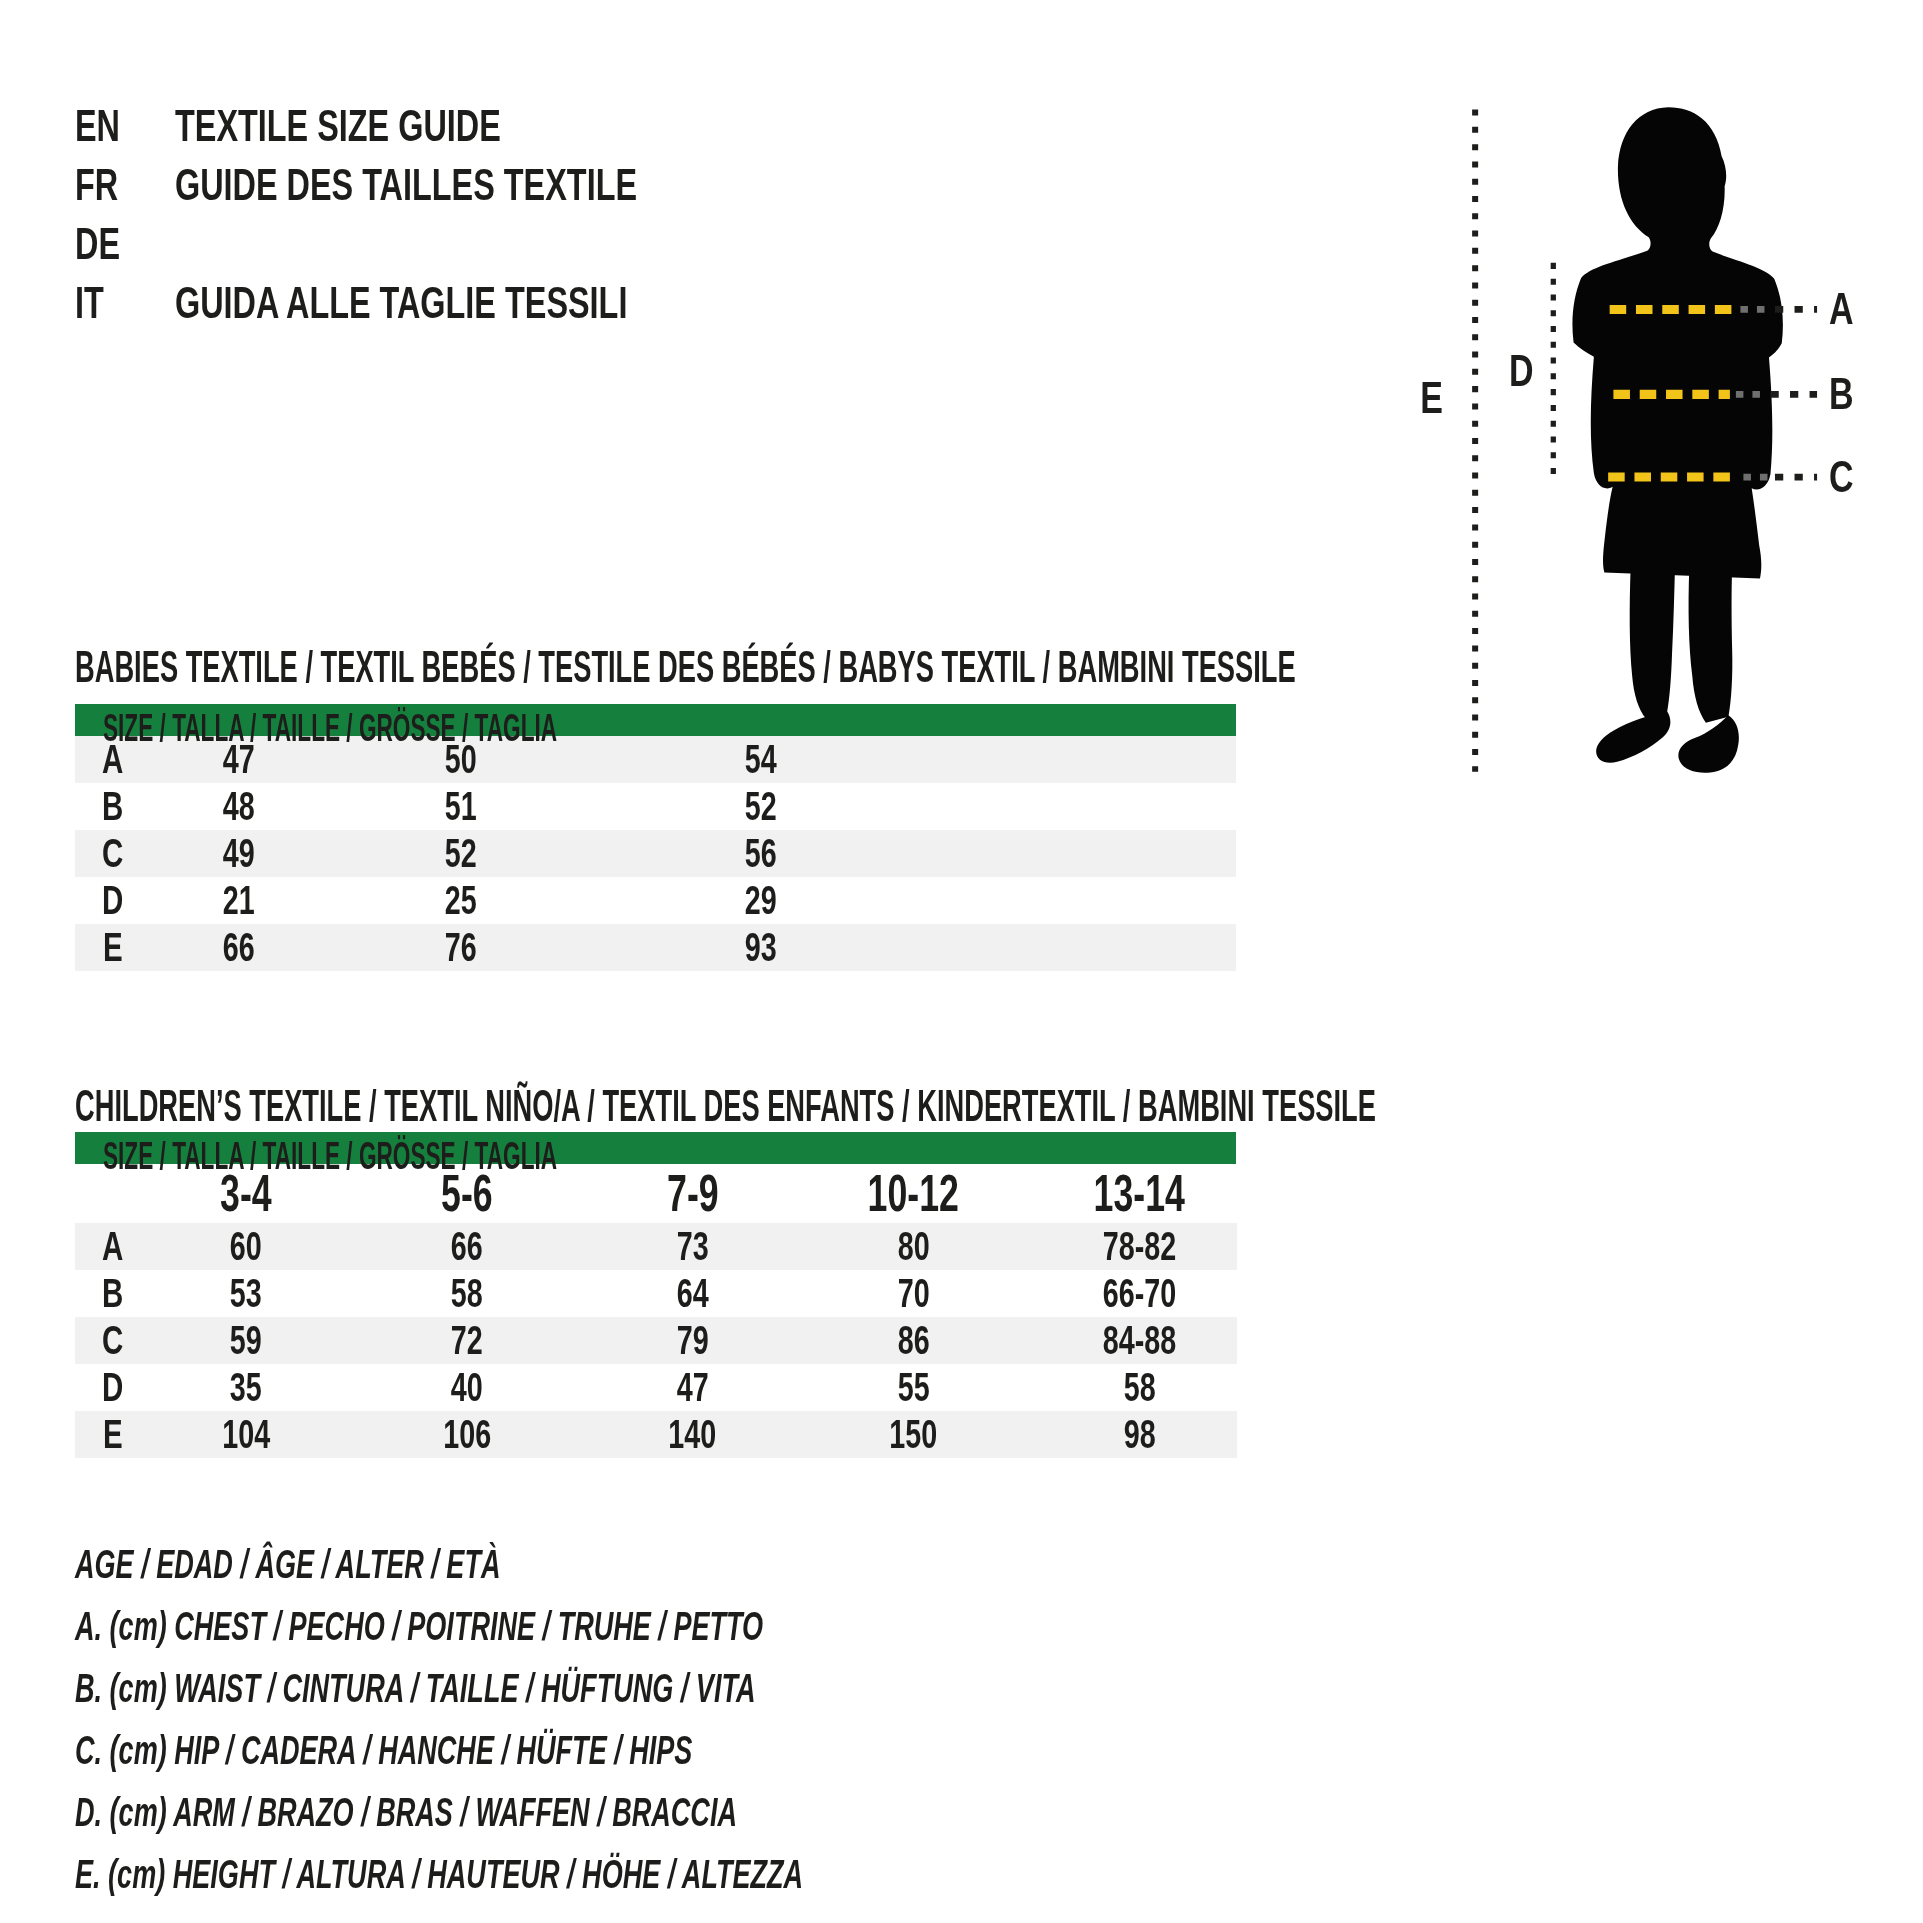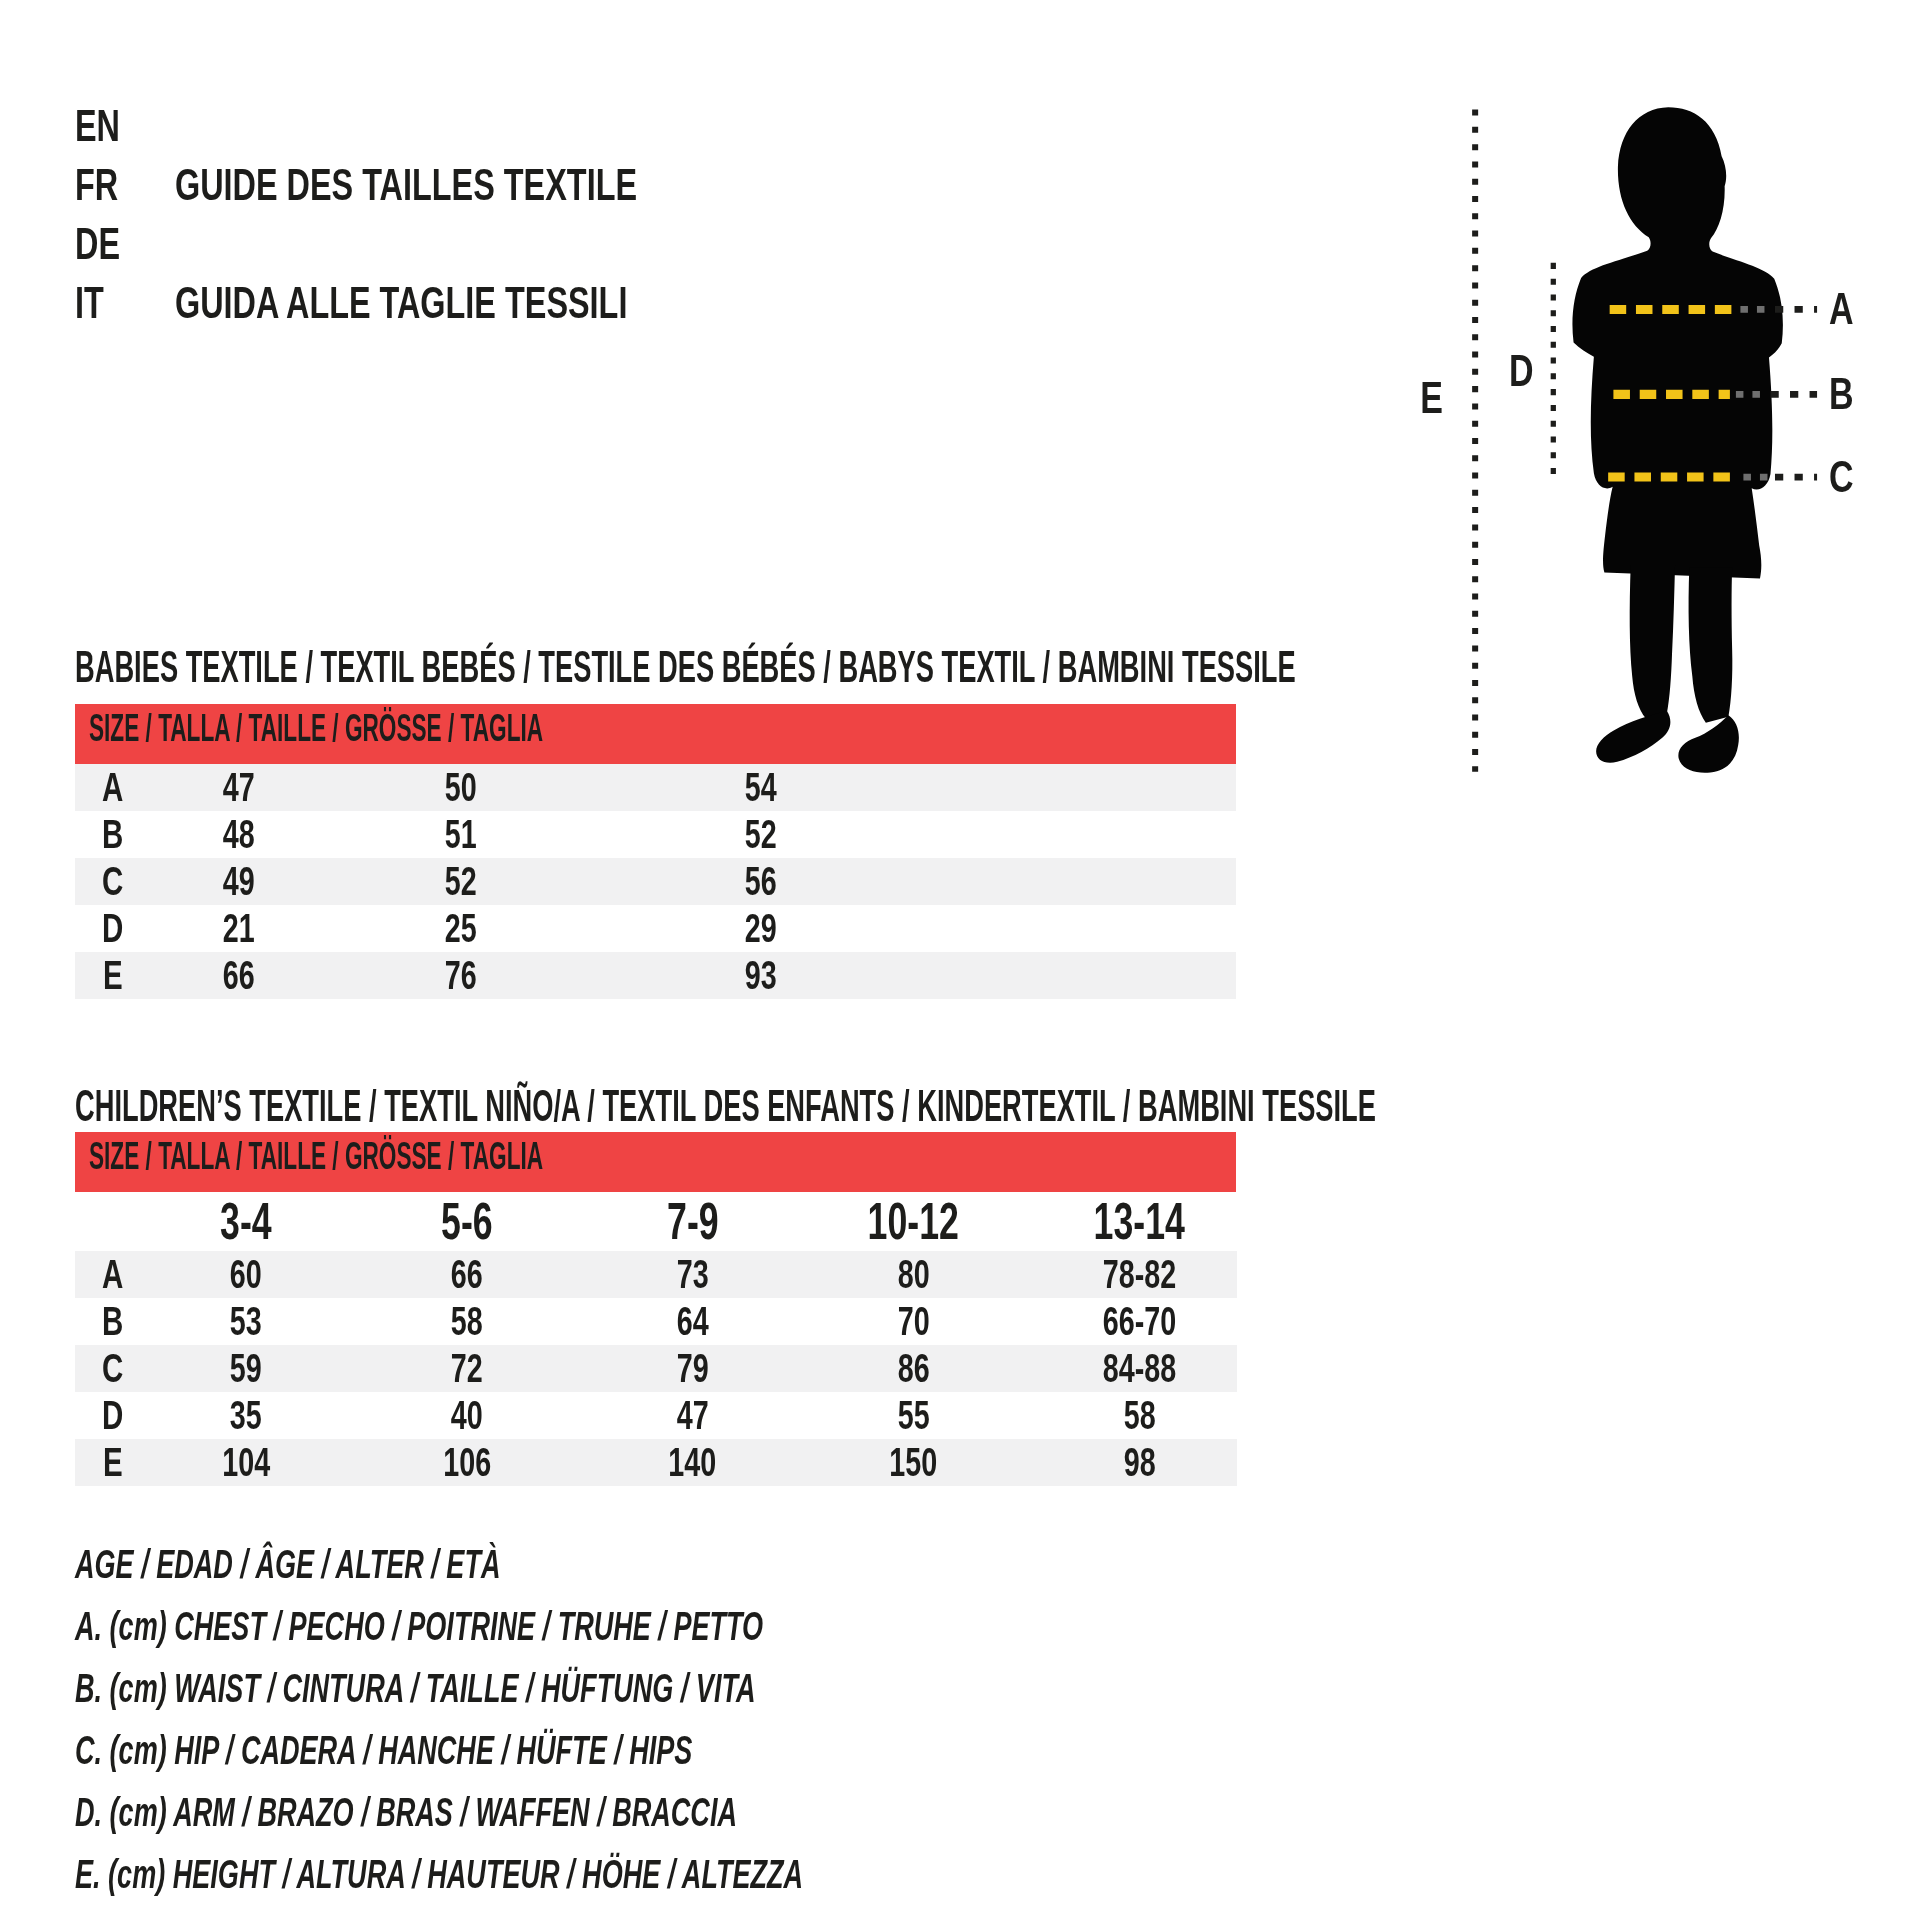--- a/index.html
+++ b/index.html
@@ -21,21 +21,21 @@
 
   
   .section-title{position:absolute;left:75px;font-size:44px;line-height:48px;}
   .babies-title{top:643px;}
   .children-title{top:1082px;}
 
   
   .size-table-wrap{position:absolute;left:75px;width:1161px;}
   .babies-table-wrap{top:704px;}
   .children-table-wrap{top:1132px;}
-  .size-bar{height:60px;line-height:48px;background:#ef4444;padding-left:14px;font-size:39px;}
+  .size-bar{height:32px;line-height:48px;background:#15803d;padding-left:28px;font-size:39px;}
   table.size-table{border-collapse:collapse;width:1161px;table-layout:fixed;}
   table.size-table td{padding:0;font-size:41px;text-align:center;vertical-align:middle;}
   .babies-table-wrap td{height:45px;}
   .children-table-wrap td{height:44px;}
   .babies-table-wrap tr.cols td{height:45px;font-size:39px;}
   .children-table-wrap tr.cols td{height:47px;font-size:51px;}
   td.rl{text-align:left;padding-left:9.8px;}
   tr.stripe{background:#f1f1f2;}
 
   
@@ -48,20 +48,21 @@
   .fig-label{font-family:"Liberation Sans",sans-serif;font-weight:700;font-size:58px;fill:#1d1d1b;}
 </style>
 </head>
 <body>
 
 <div class="canvas">
 
   <div class="lang-block">
     <div class="lang-row">
       <span><span class="sx sx72">EN</span></span>
+      <span><span class="sx sx72">TEXTILE SIZE GUIDE</span></span>
     </div>
     <div class="lang-row">
       <span><span class="sx sx72">FR</span></span>
       <span><span class="sx sx72">GUIDE DES TAILLES TEXTILE</span></span>
     </div>
     <div class="lang-row">
       <span><span class="sx sx72">DE</span></span>
     </div>
     <div class="lang-row">
       <span><span class="sx sx72">IT</span></span>

